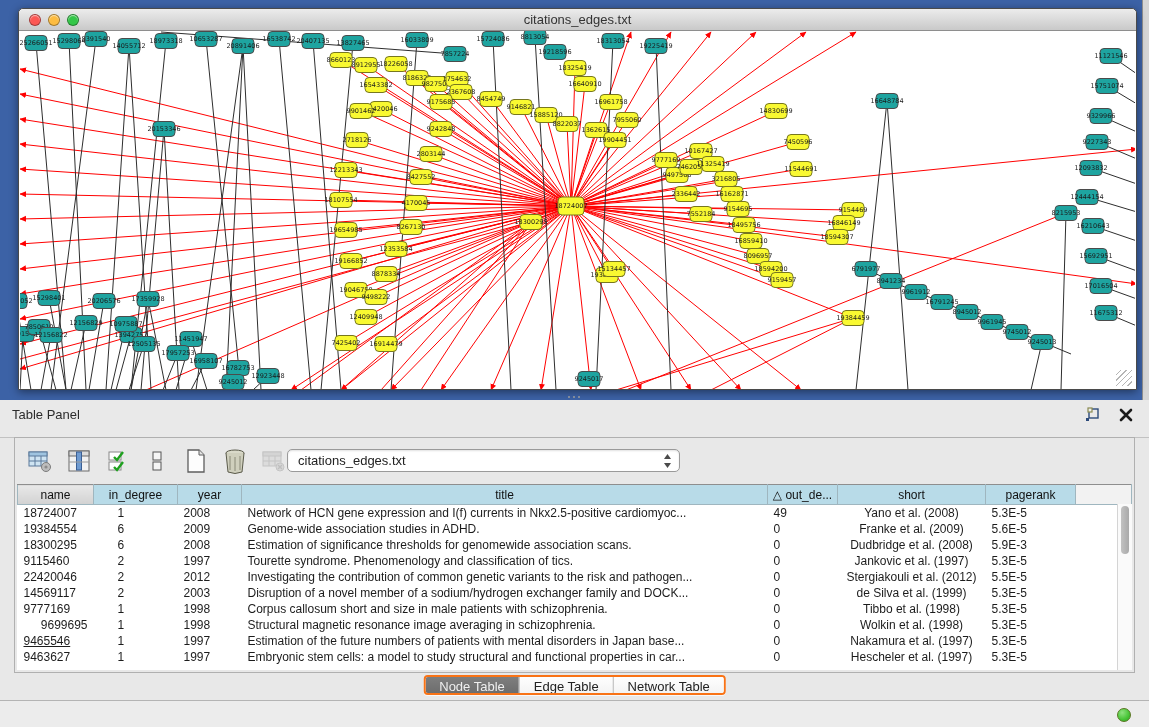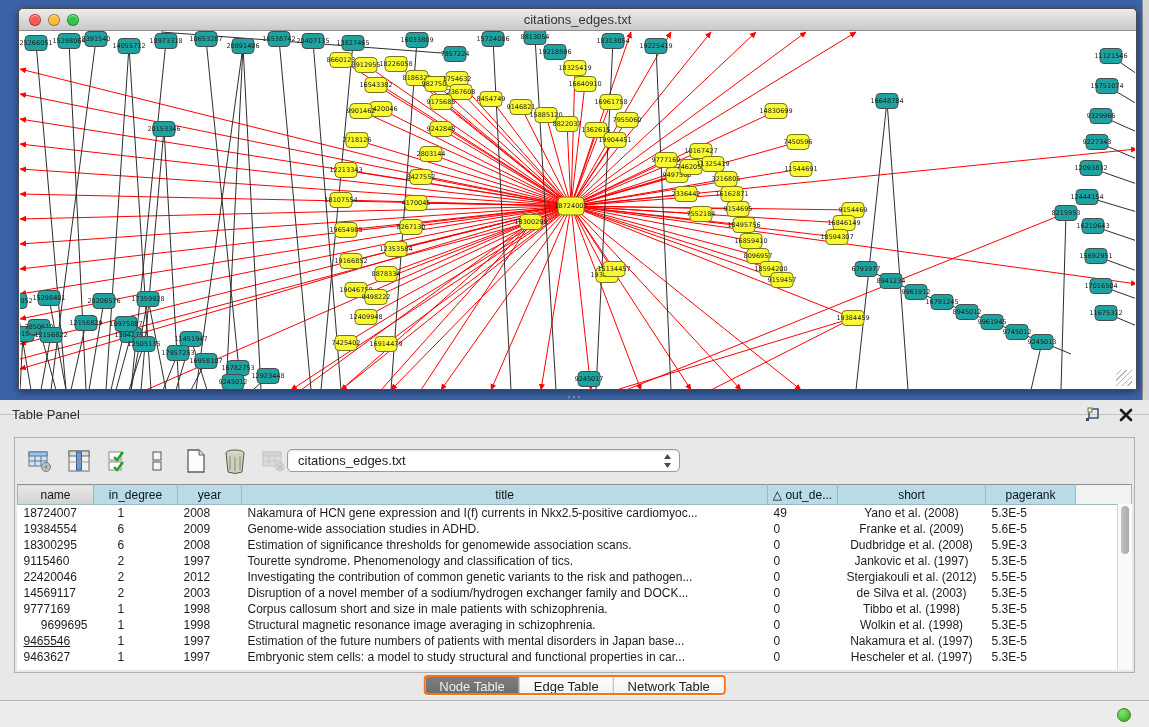--- a/index.html
+++ b/index.html
@@ -31,21 +31,21 @@
   .resize-grip { position:absolute; right:3px; bottom:3px; width:16px; height:16px;
     background:repeating-linear-gradient(135deg, transparent 0 3px, #b5b5b5 3px 4px); }
 
   
   .splitter-dots { position:absolute; left:567px; top:394px; width:14px; height:6px; }
   .splitter-dots i { position:absolute; top:2px; width:2px; height:2px; border-radius:50%; background:#9a9a9a; }
   .splitter-dots i:nth-child(1){left:1px}.splitter-dots i:nth-child(2){left:6px}.splitter-dots i:nth-child(3){left:11px}
 
   
   .bottom { position:absolute; left:0; top:400px; width:1149px; height:327px; background:#e8e8e8; }
-  .panel-header { position:absolute; left:0; top:0; right:0; height:15px;
+  .panel-header { position:absolute; left:0; top:0; right:0; height:38px;
     background:#e9e9e9; border-bottom:1px solid #c2c2c2; }
   .panel-header .ptitle { position:absolute; left:12px; top:0; line-height:30px; font-size:13px; color:#2c2c2c; }
   .panel-header .hicons { position:absolute; right:14px; top:6px; display:flex; gap:16px; align-items:center; }
   .hicon { width:18px; height:18px; cursor:default; }
 
   .content-box { position:absolute; left:14px; top:37px; width:1121px; height:236px;
     border:1px solid #b0b0b0; background:#e8e8e8; }
   .toolbar { position:absolute; left:0; top:0; right:0; height:45px; display:flex; align-items:center; }
   .tb-icon { margin-left:11px; width:28px; height:28px; display:flex; align-items:center; justify-content:center; }
   .tb-icon svg { display:block; }
@@ -617,21 +617,21 @@
               <th class="col-blue" style="width: 148px;">short</th>
               <th class="col-blue" style="width: 90px;">pagerank</th>
               <th class="col-fill"></th>
             </tr>
           </thead>
         <tbody>
             <tr>
               <td style="text-align: left;">18724007</td>
               <td style="text-align: left; padding-left: 24px;">1</td>
               <td style="text-align: left;">2008</td>
-              <td style="text-align: left;">Nakamura of HCN gene expression and I(f) currents in Nkx2.5-positive cardiomyoc...</td>
+              <td style="text-align: left;">Network of HCN gene expression and I(f) currents in Nkx2.5-positive cardiomyoc...</td>
               <td style="text-align: left; margin-left: 34px;">49</td>
               <td style="text-align: center;">Yano et al. (2008)</td>
               <td style="text-align: left;">5.3E-5</td>
               <td></td>
             </tr>
             <tr>
               <td style="text-align: left;">19384554</td>
               <td style="text-align: left; padding-left: 24px;">6</td>
               <td style="text-align: left;">2009</td>
               <td style="text-align: left; margin-left: 48px;">Genome-wide association studies in ADHD.</td>
@@ -669,21 +669,21 @@
               <td style="text-align: center;">Stergiakouli et al. (2012)</td>
               <td style="text-align: left;">5.5E-5</td>
               <td></td>
             </tr>
             <tr>
               <td style="text-align: left;">14569117</td>
               <td style="text-align: left; padding-left: 24px;">2</td>
               <td style="text-align: left;">2003</td>
               <td style="text-align: left;">Disruption of a novel member of a sodium/hydrogen exchanger family and DOCK...</td>
               <td style="text-align: left;">0</td>
-              <td style="text-align: center;">de Silva et al. (2003)</td>
+              <td style="text-align: center;">de Silva et al. (1999)</td>
               <td style="text-align: left;">5.3E-5</td>
               <td></td>
             </tr>
             <tr>
               <td style="text-align: left;">9777169</td>
               <td style="text-align: left; padding-left: 24px;">1</td>
               <td style="text-align: left;">1998</td>
               <td style="text-align: left;">Corpus callosum short and size in male patients with schizophrenia.</td>
               <td style="text-align: left;">0</td>
               <td style="text-align: center;">Tibbo et al. (1998)</td>

